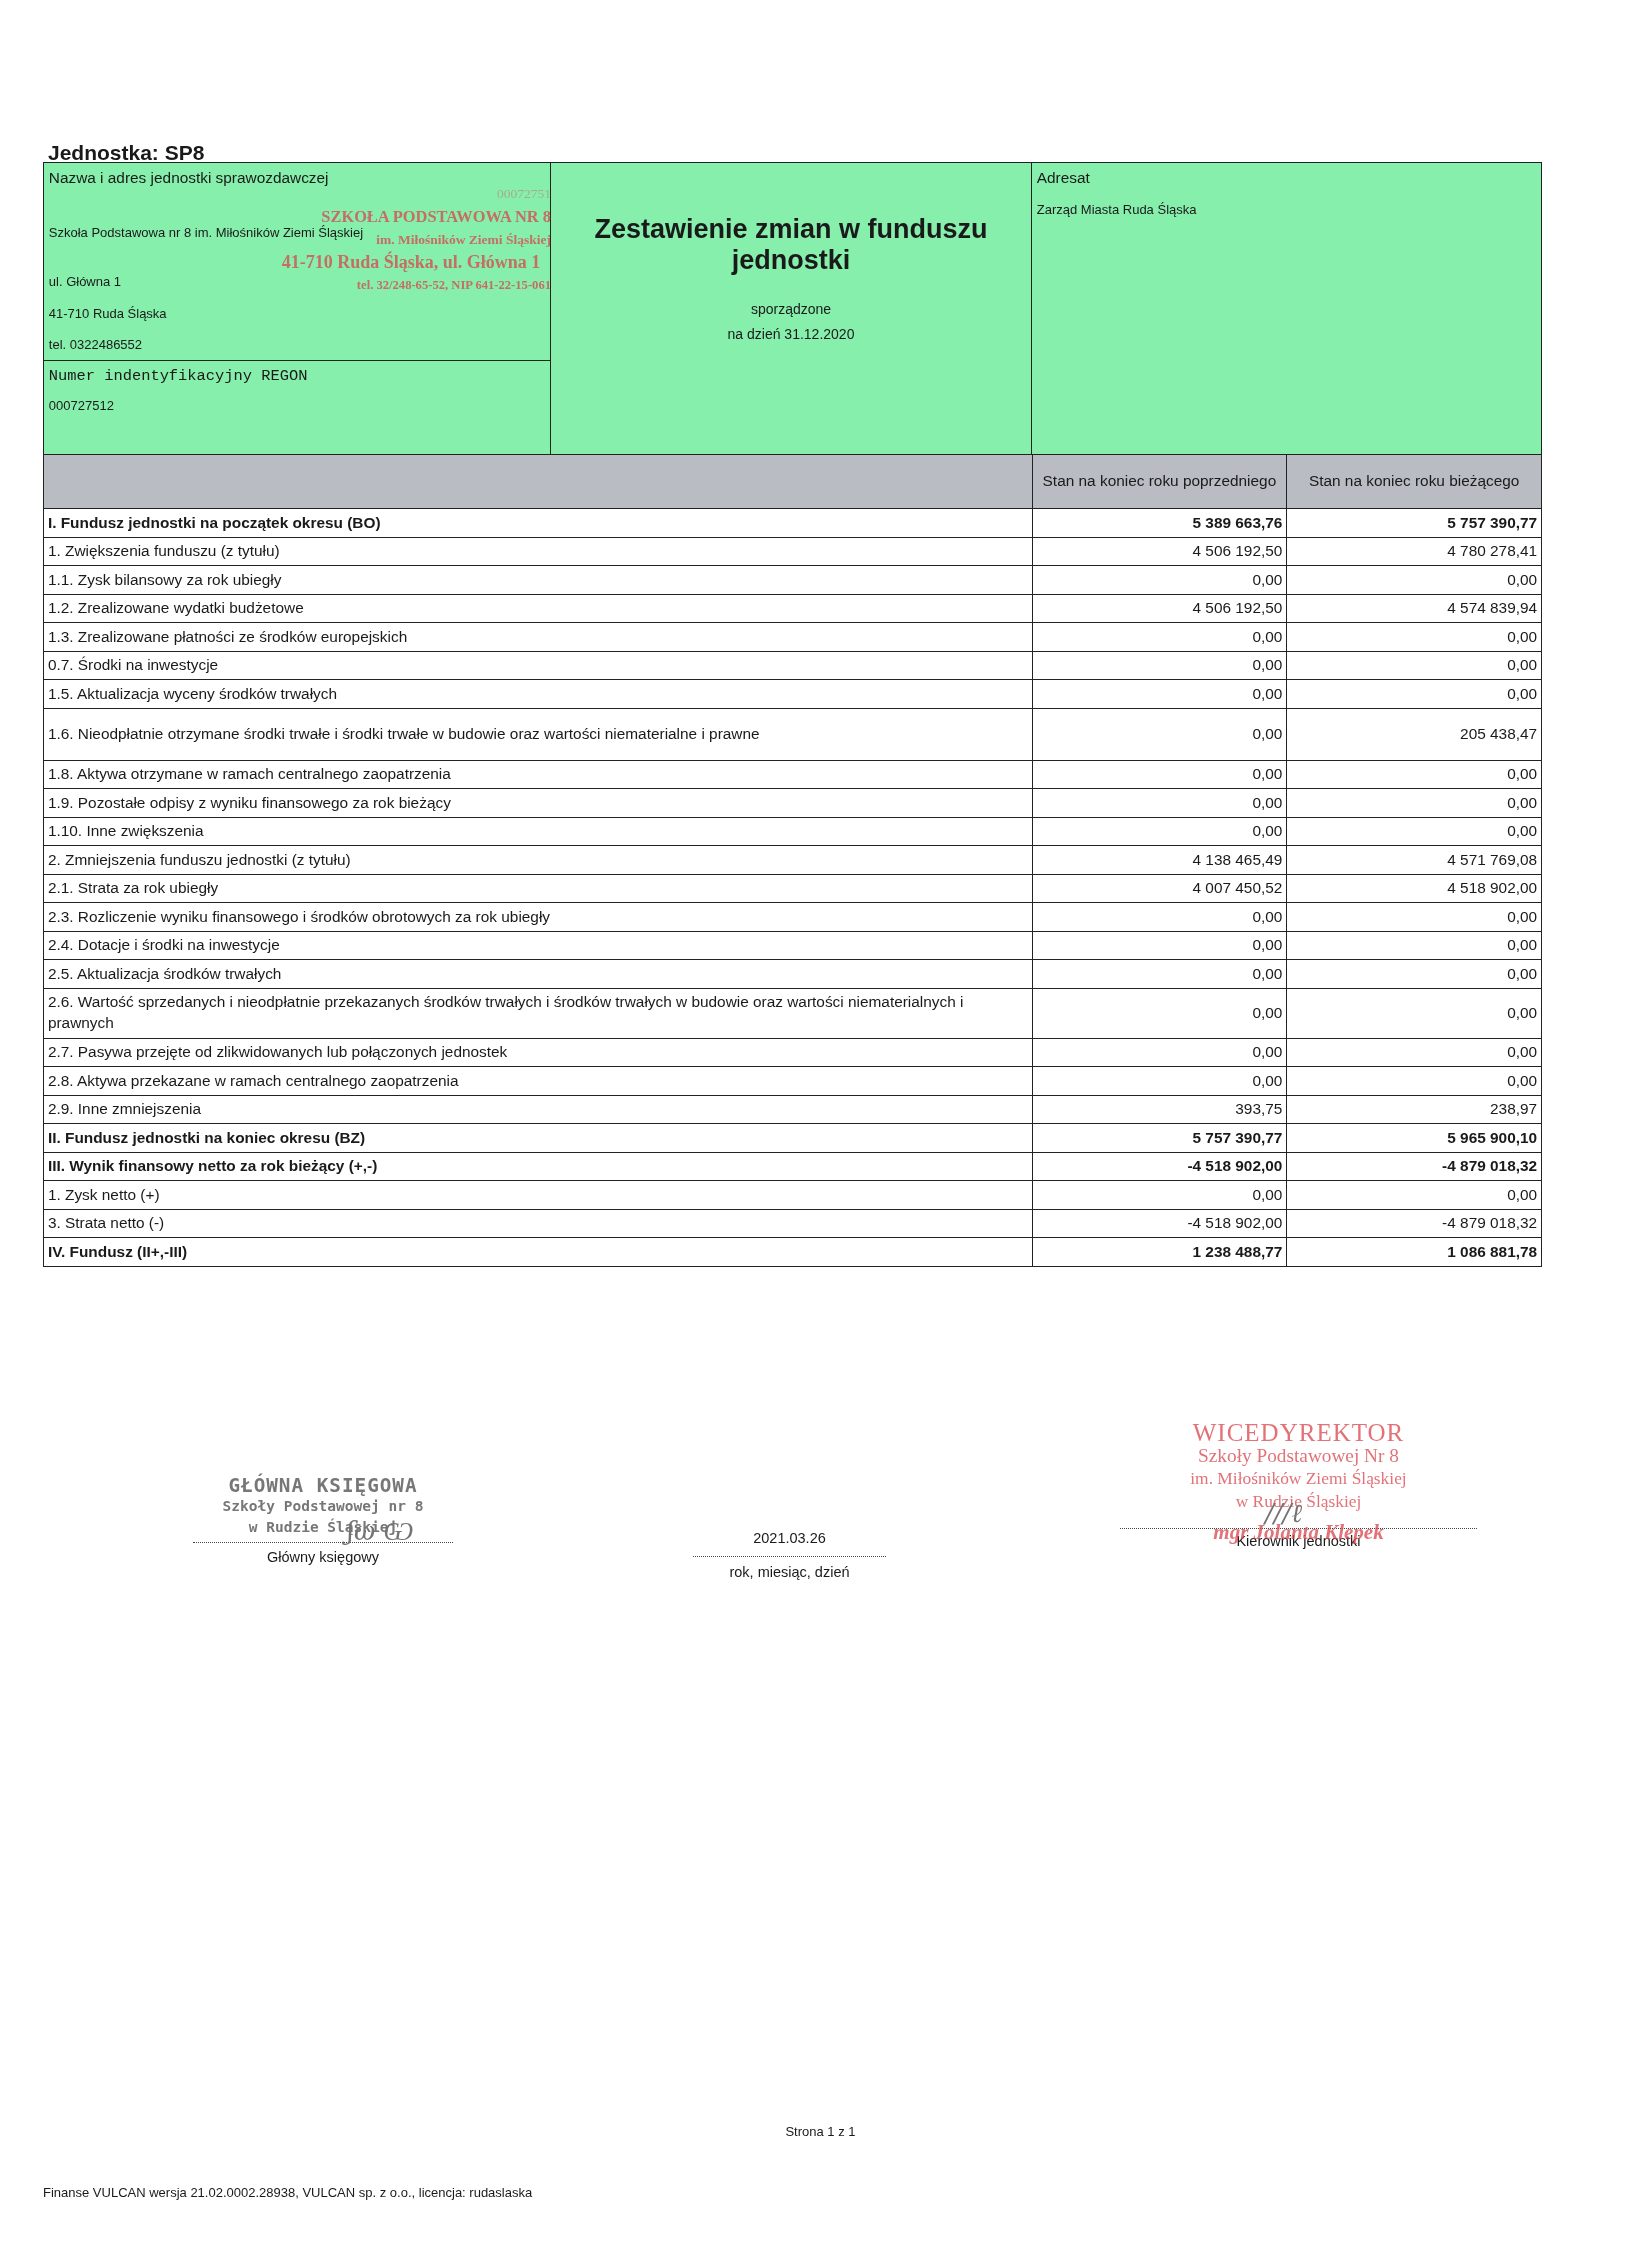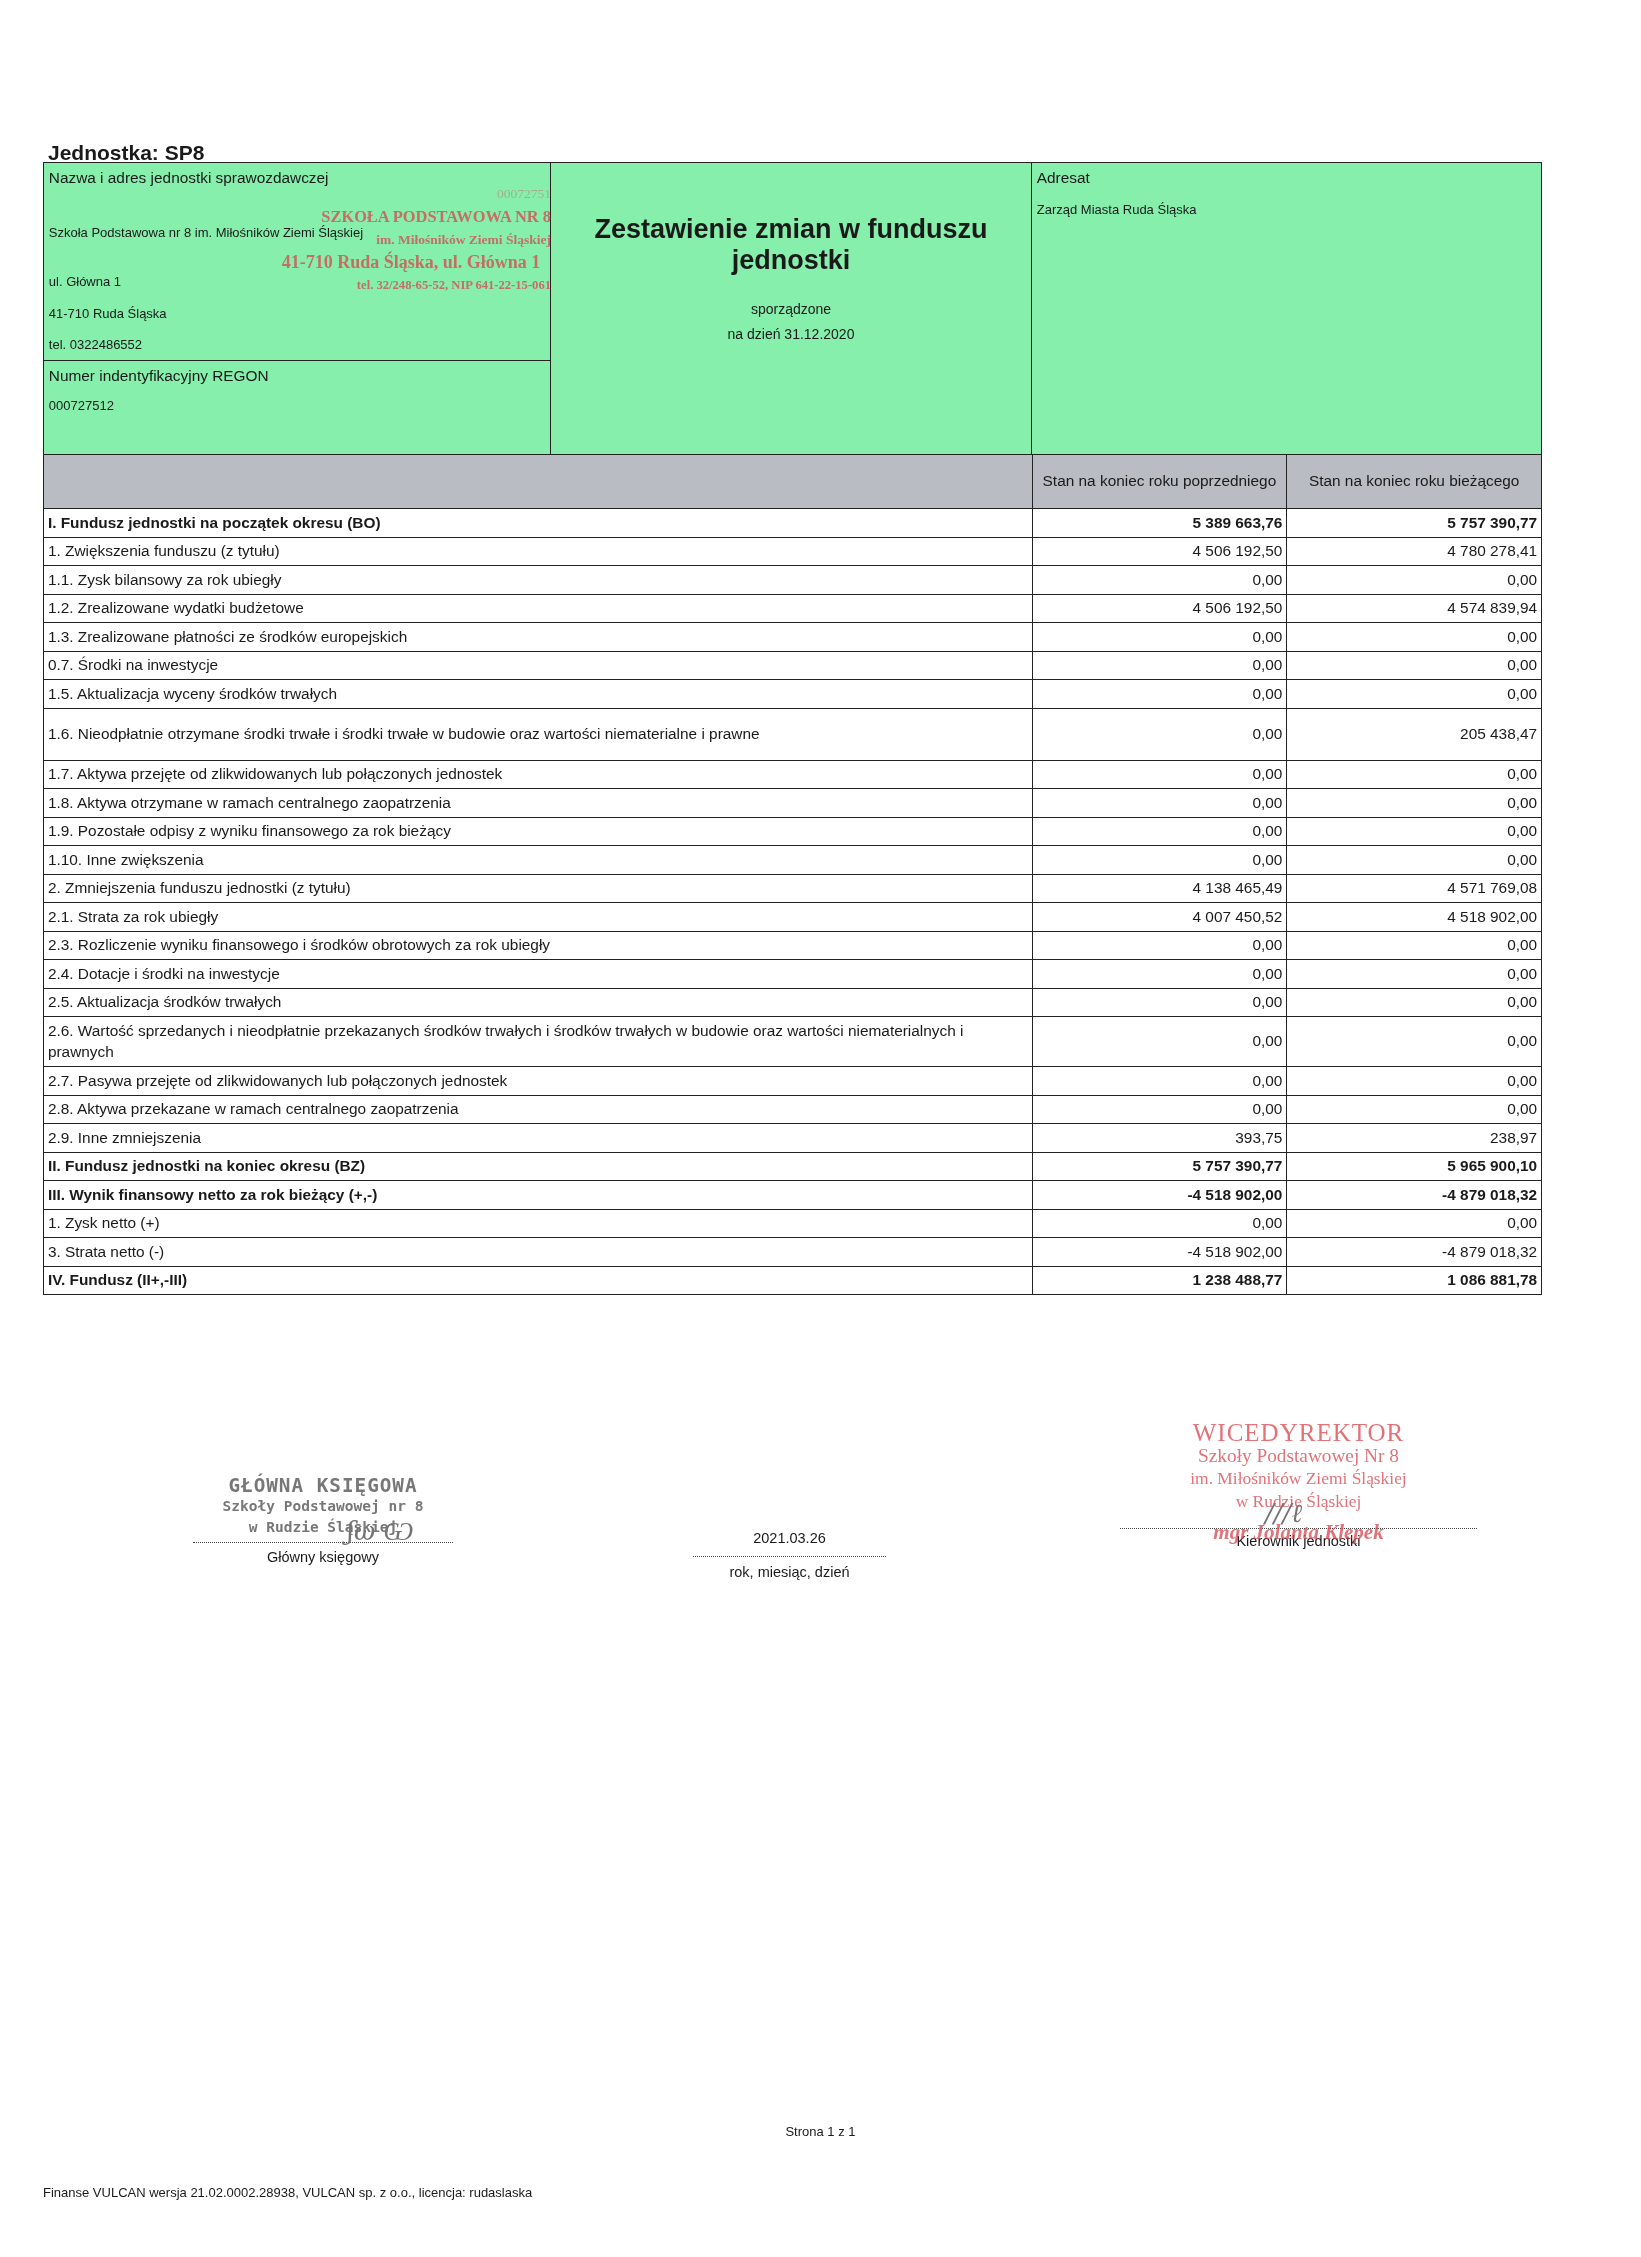--- a/index.html
+++ b/index.html
@@ -53,21 +53,21 @@
       <div class="abs t13" style="left:4.8px;top:143px;">41-710 Ruda Śląska</div>
       <div class="abs t13" style="left:4.8px;top:174px;">tel. 0322486552</div>
       <div class="abs stamp" style="left:227px;top:19.3px;font-size:16.4px;line-height:23px;text-align:right;width:280px;">
         <div style="font-size:13.5px;font-weight:normal;opacity:0.5;">00072751</div>
         <div>SZKOŁA PODSTAWOWA NR 8</div>
         <div style="font-size:13.5px;">im. Miłośników Ziemi Śląskiej</div>
         <div style="font-size:18px;text-align:center;">41-710 Ruda Śląska, ul. Główna 1</div>
         <div style="font-size:12.6px;">tel. 32/248-65-52, NIP 641-22-15-061</div>
       </div>
     </div>
-    <div class="abs t16" style="left:4.8px;top:204px;">Numer indentyfikacyjny REGON</div>
+    <div class="abs t16" style="left:4.8px;top:204px;font-family:Liberation Mono, monospace;">Numer indentyfikacyjny REGON</div>
     <div class="abs t13" style="left:4.8px;top:235px;">000727512</div>
   </div>
   <div class="hb-mid">
     <div class="doc-title">Zestawienie zmian w funduszu jednostki</div>
     <div class="t14" style="margin-top:25px;">sporządzone</div>
     <div class="t14" style="margin-top:8.7px;">na dzień 31.12.2020</div>
   </div>
   <div class="hb-right">
     <div class="abs t16" style="left:4.8px;top:5.8px;">Adresat</div>
     <div class="abs t13" style="left:4.8px;top:39px;">Zarząd Miasta Ruda Śląska</div>
@@ -117,25 +117,20 @@
         <td>1.5. Aktualizacja wyceny środków trwałych</td>
         <td class="num">0,00</td>
         <td class="num">0,00</td>
       </tr>
       <tr class="tall">
         <td>1.6. Nieodpłatnie otrzymane środki trwałe i środki trwałe w budowie oraz wartości niematerialne i prawne</td>
         <td class="num">0,00</td>
         <td class="num">205 438,47</td>
       </tr>
       <tr>
-        <td>1.7. Aktywa przejęte od zlikwidowanych lub połączonych jednostek</td>
-        <td class="num">0,00</td>
-        <td class="num">0,00</td>
-      </tr>
-      <tr>
         <td>1.8. Aktywa otrzymane w ramach centralnego zaopatrzenia</td>
         <td class="num">0,00</td>
         <td class="num">0,00</td>
       </tr>
       <tr>
         <td>1.9. Pozostałe odpisy z wyniku finansowego za rok bieżący</td>
         <td class="num">0,00</td>
         <td class="num">0,00</td>
       </tr>
       <tr>

